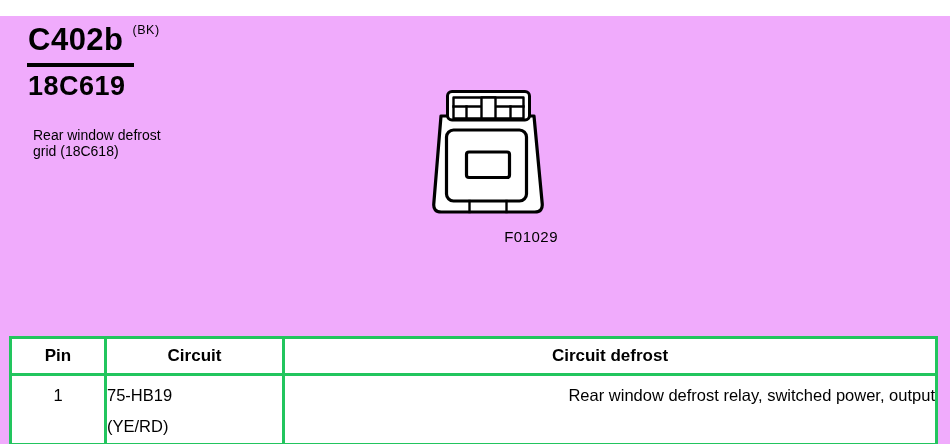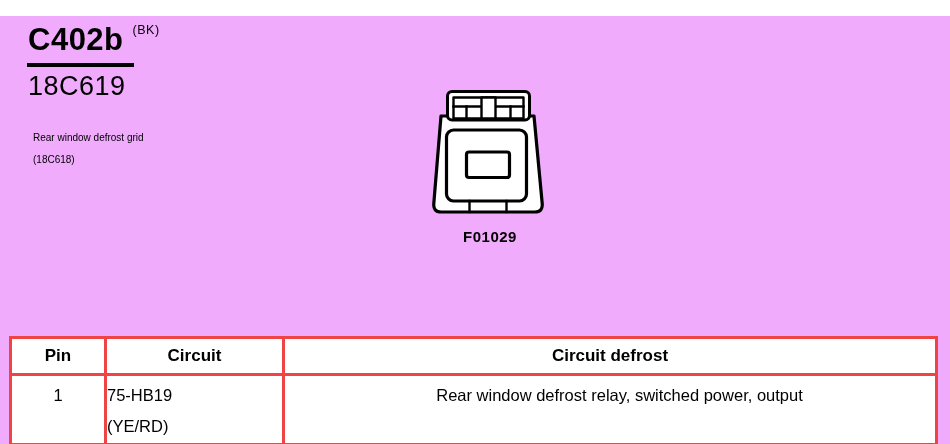--- a/index.html
+++ b/index.html
@@ -43,81 +43,80 @@
     top: 47px;
     width: 107px;
     height: 3.5px;
     background: #000000;
   }
   .part-number {
     position: absolute;
     left: 28px;
     top: 55px;
     font-size: 27px;
-    font-weight: normal;
+    font-weight: bold;
     letter-spacing: 0.5px;
   }
   .description {
     position: absolute;
     left: 33px;
     top: 111px;
     width: 152px;
-    font-size: 10px;
-    line-height: 22px;
+    font-size: 14px;
+    line-height: 16px;
   }
 
   
   .figure {
     position: absolute;
     left: 422px;
     top: 68px;
     width: 136px;
-    text-align: center;
-    font-weight: bold;
+    text-align: right;
   }
   .figure svg { display: block; }
   .figure-caption {
     margin-top: 14px;
     font-size: 15px;
     letter-spacing: 0.5px;
   }
 
   
   .pinout-table {
     position: absolute;
     left: 9px;
     top: 320px;
     width: 929px;
     border-collapse: collapse;
     table-layout: fixed;
   }
   .pinout-table th,
   .pinout-table td {
-    border: 3px solid #ef4444;
+    border: 3px solid #22c55e;
     background: #ffffff;
   }
   .pinout-table th {
     height: 37px;
     font-size: 17px;
     font-weight: bold;
     text-align: center;
     vertical-align: middle;
   }
   .pinout-table td {
     height: 70px;
     font-size: 16.5px;
     vertical-align: top;
     padding-top: 4px;
     line-height: 31px;
   }
   .col-pin      { width: 95px; }
   .col-circuit  { width: 178px; }
   .cell-pin     { text-align: center; }
   .cell-circuit { }
-  .cell-function { text-align: center; padding-left: 19px; }
+  .cell-function { text-align: right; padding-left: 19px; }
 </style>
 </head>
 <body>
 
 <div class="page">
 
   <div class="title-row">
     <span class="connector-id">C402b</span><span class="connector-suffix">(BK)</span>
   </div>
   <div class="title-rule"></div>

